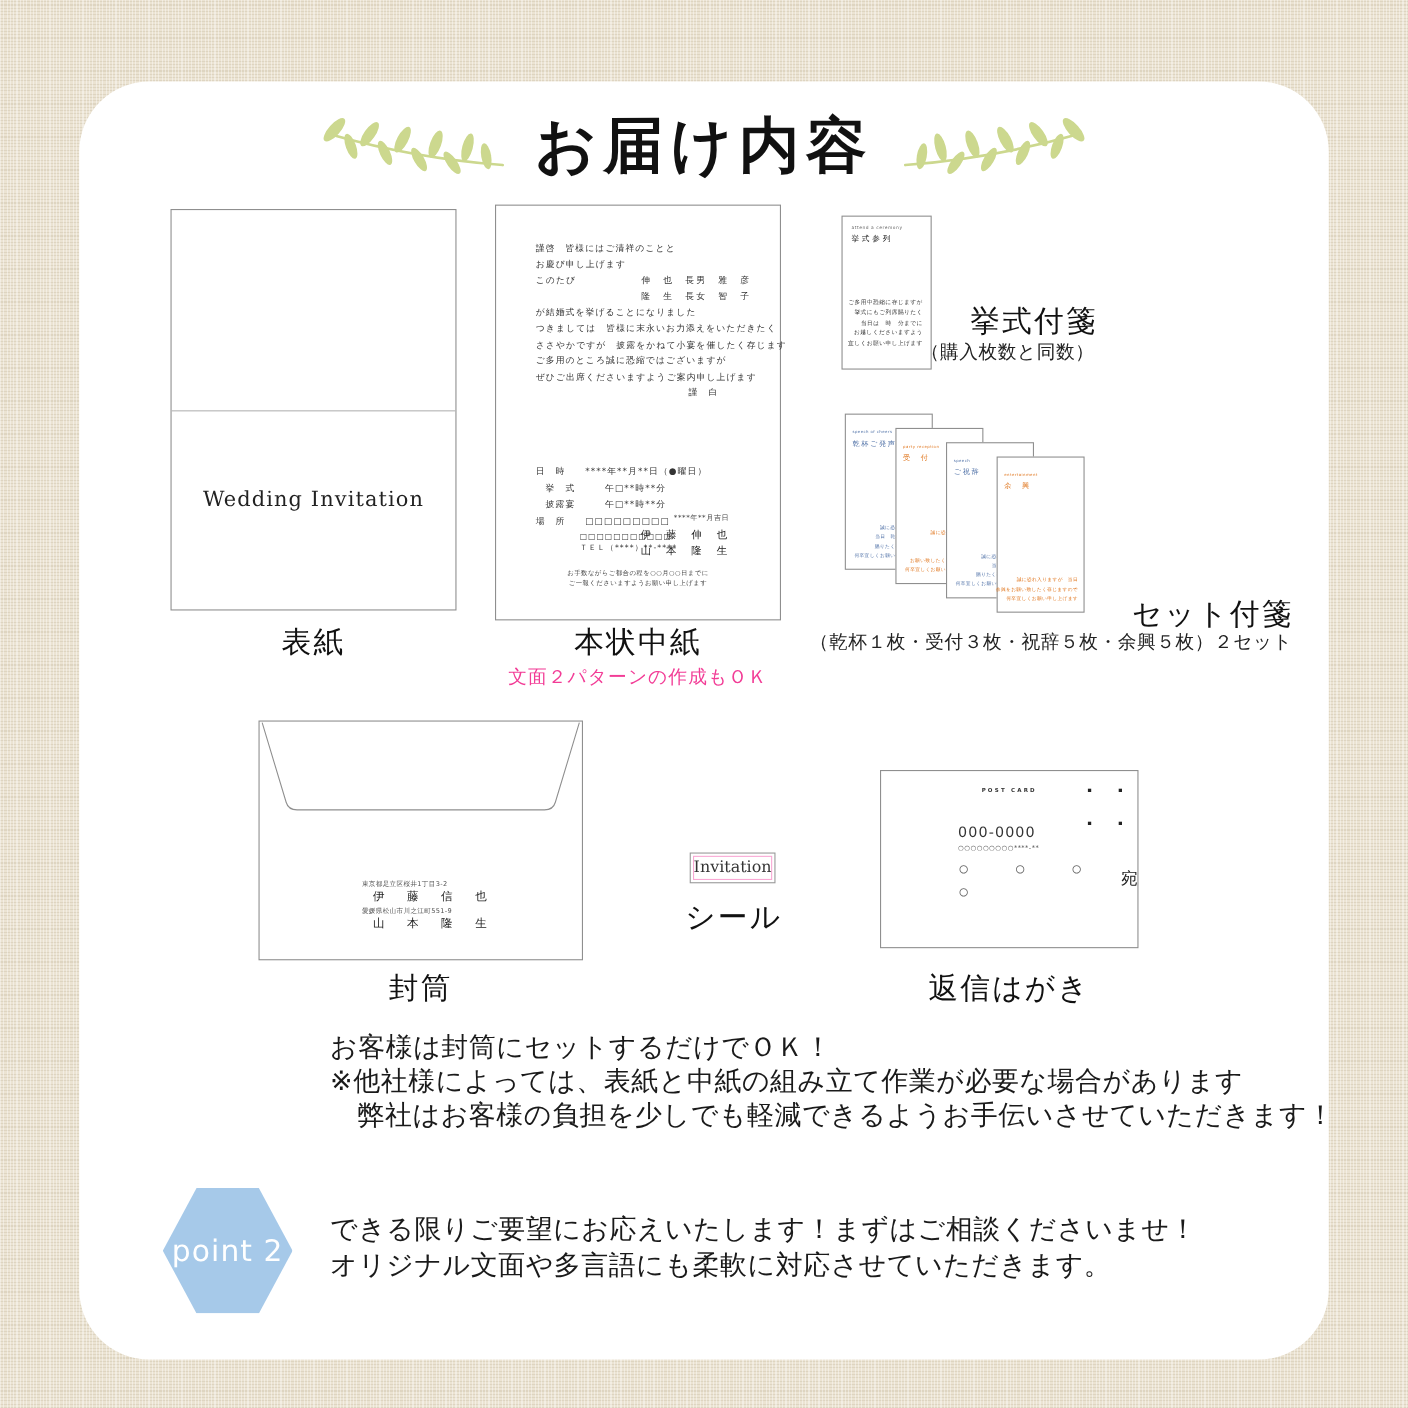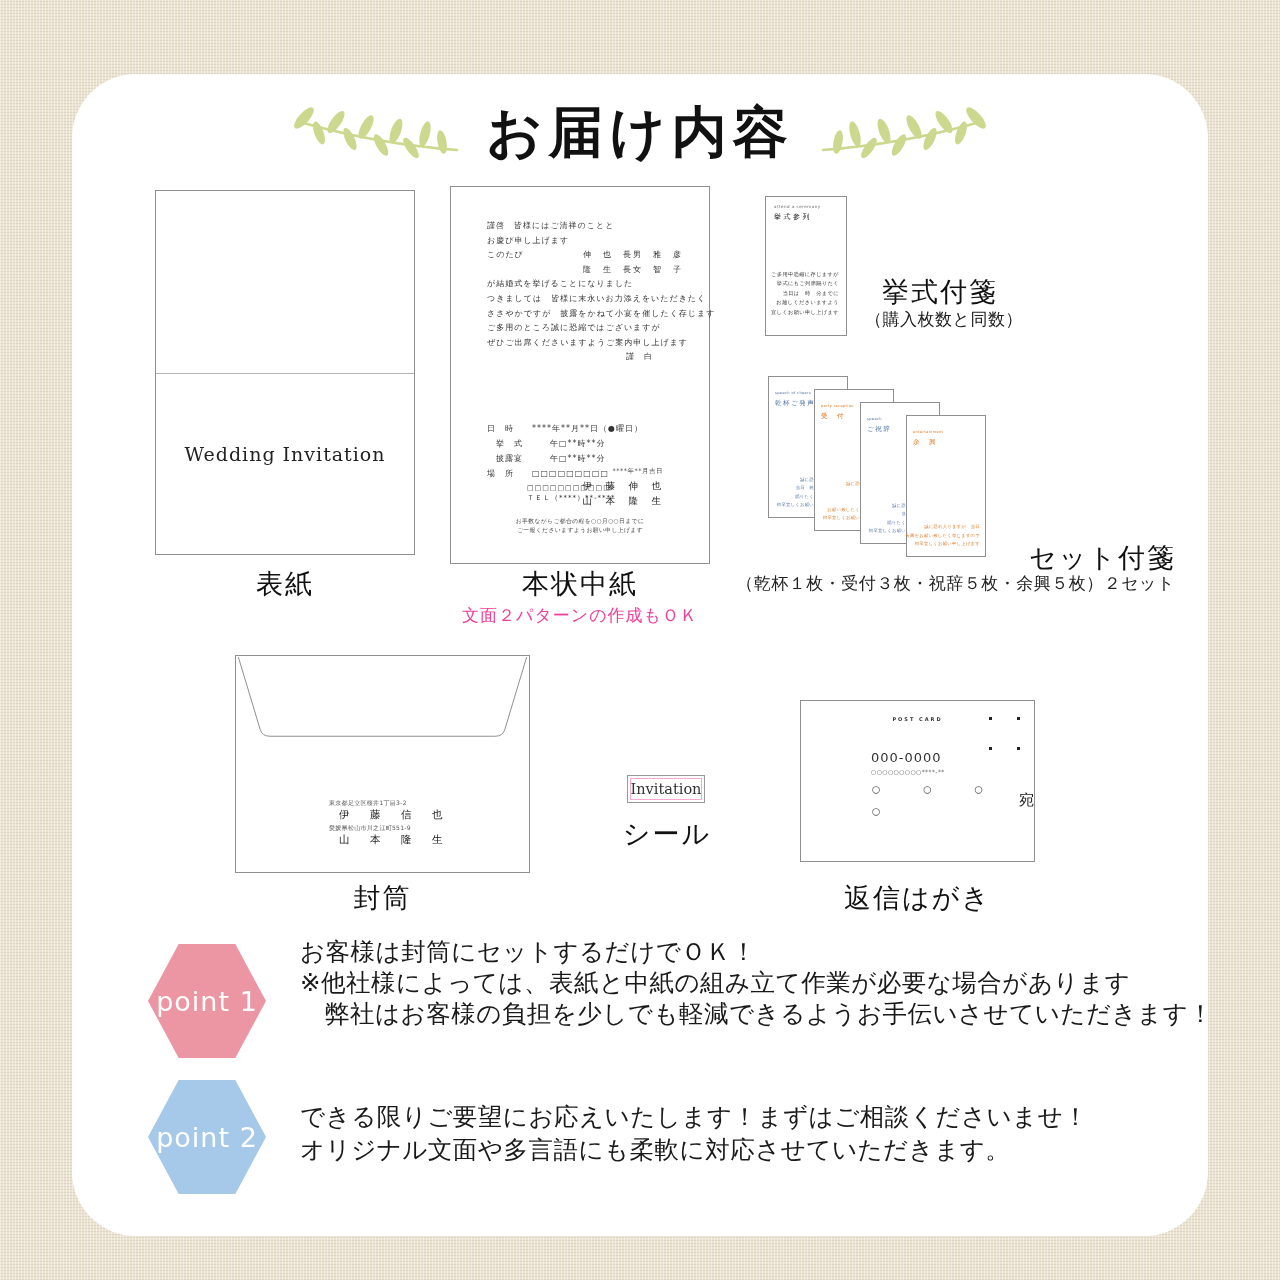--- a/index.html
+++ b/index.html
@@ -163,21 +163,21 @@
     <div class="cer-head">挙式参列</div>
     <div class="cer-body">
       <div class="cl">ご多用中恐縮に存じますが</div>
       <div class="cl">挙式にもご列席賜りたく</div>
       <div class="cl">当日は　時　分までに</div>
       <div class="cl">お越しくださいますよう</div>
       <div class="cl">宜しくお願い申し上げます</div>
     </div>
   </div>
   <div class="item-label" style="left:860px;width:160px;top:274px;">挙式付箋</div>
-  <div class="item-sublabel" style="left:847px;width:194px;top:308px;">（購入枚数と同数）</div>
+  <div class="item-sublabel" style="left:819px;width:194px;top:308px;">（購入枚数と同数）</div>
 
   <div class="card stag" style="left:768px;top:376px;z-index:1;">
     <div class="s-eng tag-blue">speech of cheers</div>
     <div class="s-head tag-blue">乾杯ご発声</div>
     <div class="s-body tag-blue">
       <div class="sl">誠に恐れ入りますが</div>
       <div class="sl">当日　乾杯のご発声を</div>
       <div class="sl">賜りたく存じますので</div>
       <div class="sl">何卒宜しくお願い申し上げます</div>
     </div>
@@ -241,21 +241,20 @@
     <div class="pc-dot" style="left:216px;top:46px;"></div>
     <div class="pc-postal">000-0000</div>
     <div class="pc-small">○○○○○○○○○****-**</div>
     <div class="pc-circ">
       <span class="pc-o" style="letter-spacing:12px;">○　○　○　○</span>
       <span class="pc-ate">宛</span>
     </div>
   </div>
   <div class="item-label" style="left:800px;width:235px;top:880px;">返信はがき</div>
 
-  <div class="hex pink" style="left:148px;top:944px;">point 1</div>
   <div class="plines" style="top:936px;">
     <div class="pl">お客様は封筒にセットするだけでＯＫ！</div>
     <div class="pl">※他社様によっては、表紙と中紙の組み立て作業が必要な場合があります</div>
     <div class="pl">　弊社はお客様の負担を少しでも軽減できるようお手伝いさせていただきます！</div>
   </div>
 
   <div class="hex blue" style="left:148px;top:1080px;">point 2</div>
   <div class="plines" style="top:1100px;">
     <div class="pl" style="line-height:33px;">できる限りご要望にお応えいたします！まずはご相談くださいませ！</div>
     <div class="pl" style="line-height:33px;">オリジナル文面や多言語にも柔軟に対応させていただきます。</div>

